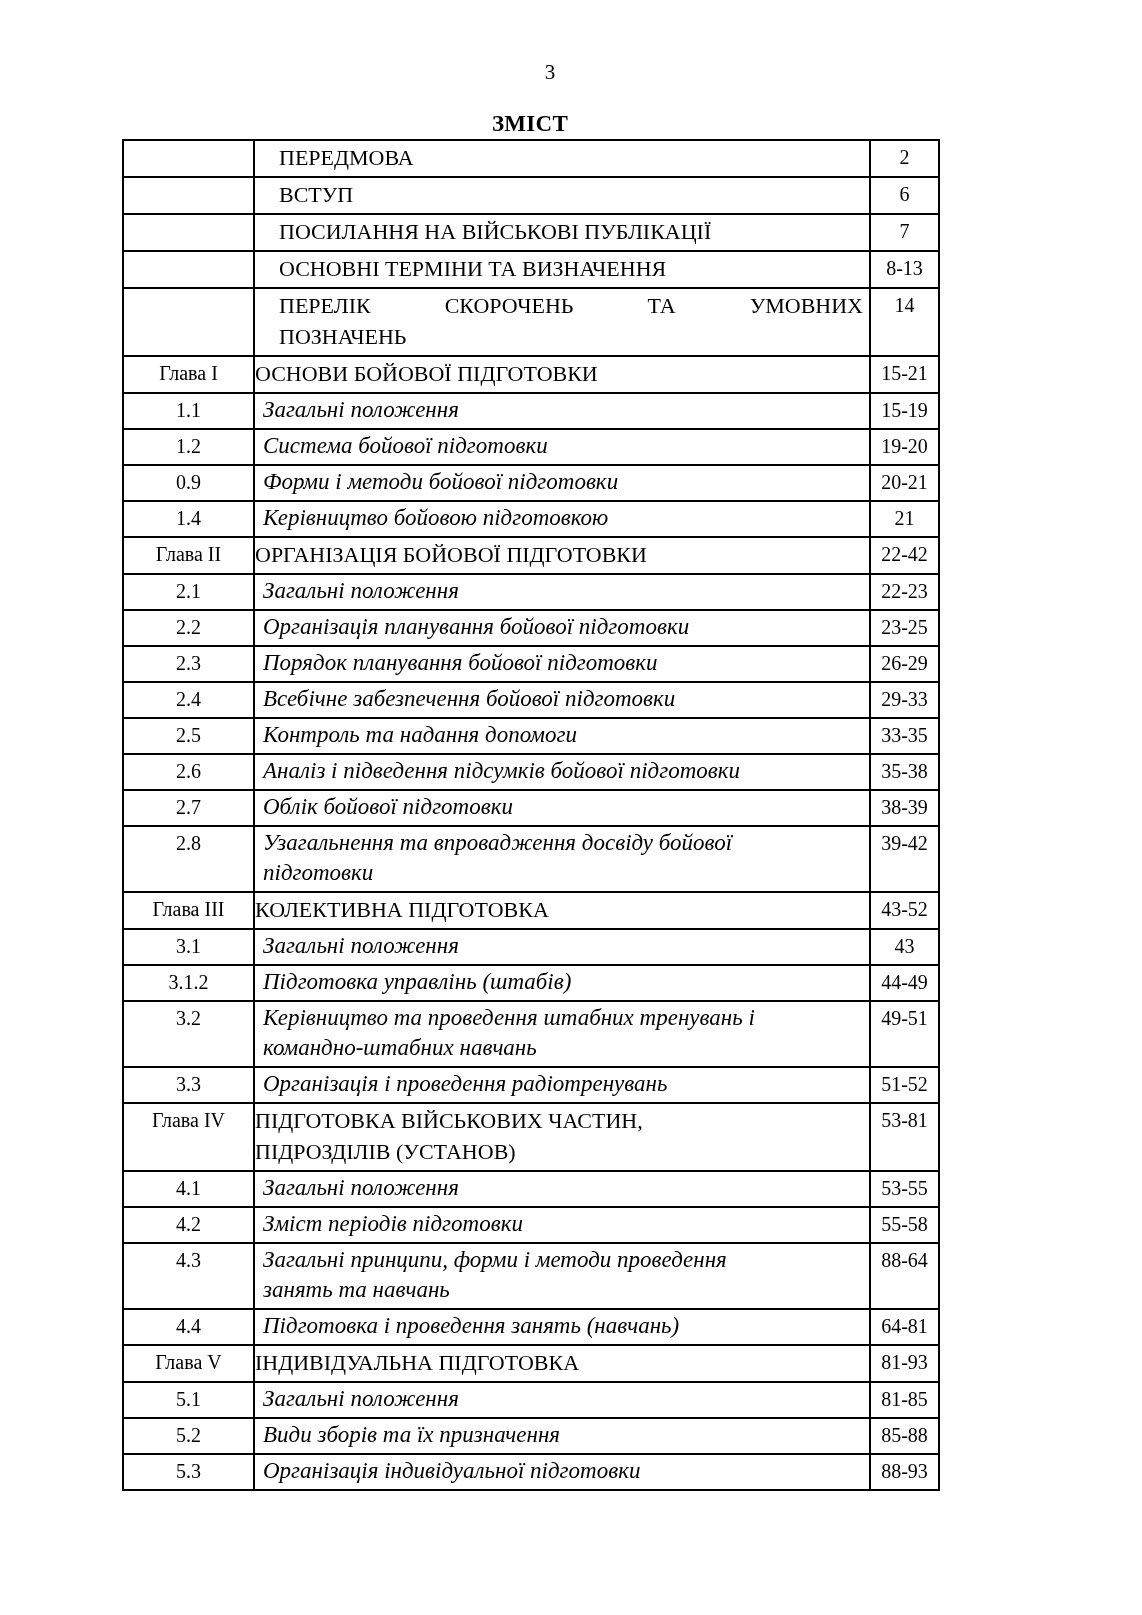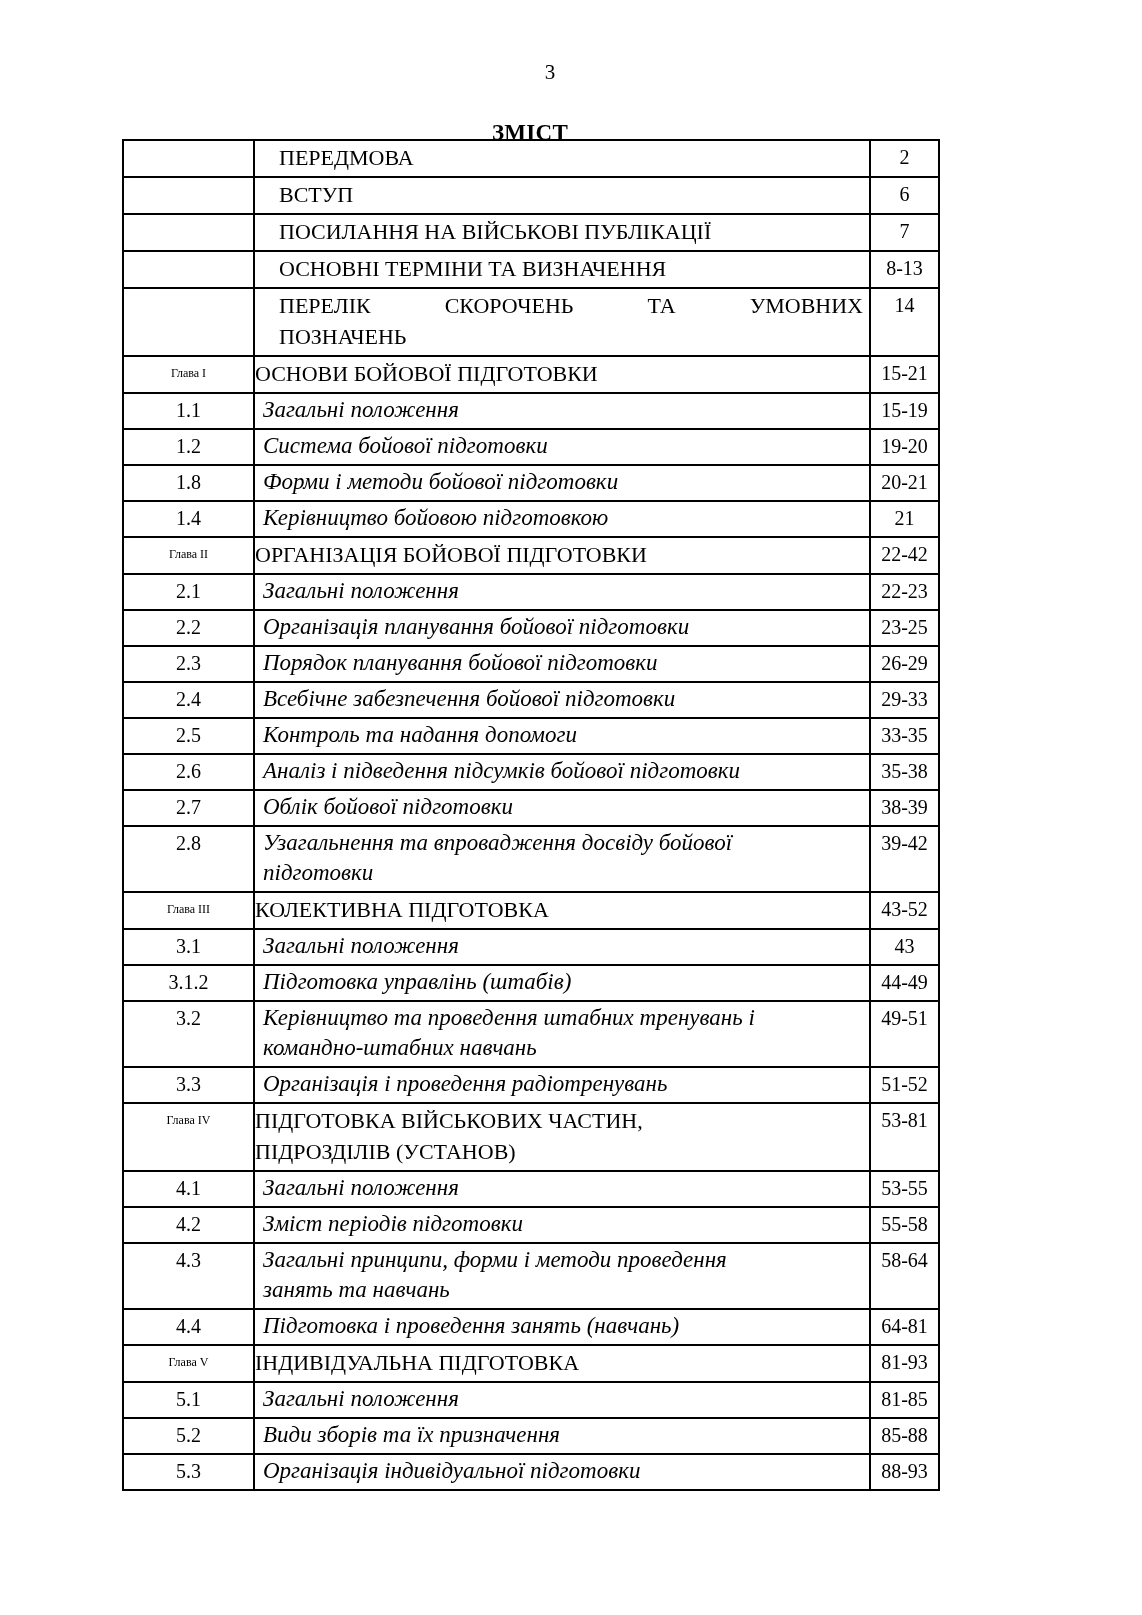--- a/index.html
+++ b/index.html
@@ -31,21 +31,21 @@
     top: 62px;
     width: 1100px;
     text-align: center;
     font-size: 21px;
     line-height: 1;
   }
 
   .doc-title {
     position: absolute;
     left: 122px;
-    top: 121px;
+    top: 112px;
     width: 816px;
     text-align: center;
     font-size: 23px;
     font-weight: bold;
     line-height: 1;
     letter-spacing: 0.3px;
   }
 
   .toc-table {
     position: absolute;
@@ -104,21 +104,21 @@
     text-align-last: justify;
   }
   tr.front .cell-title.justify .last-line {
     display: block;
     text-align: left;
     text-align-last: left;
   }
 
   
   tr.chapter .cell-num {
-    font-size: 12px;
+    font-size: 20px;
     line-height: 31px;
   }
   tr.chapter .cell-title {
     font-size: 22px;
     line-height: 31px;
     padding-left: 0;
   }
 
   
   tr.section .cell-title {
@@ -231,21 +231,21 @@
           </td>
           <td>
             <div class="cell-title"><span>Система бойової підготовки</span></div>
           </td>
           <td>
             <div class="cell-pages">19-20</div>
           </td>
         </tr>
         <tr class="section">
           <td>
-            <div class="cell-num">1.8</div>
+            <div class="cell-num">0.9</div>
           </td>
           <td>
             <div class="cell-title"><span>Форми і методи бойової підготовки</span></div>
           </td>
           <td>
             <div class="cell-pages">20-21</div>
           </td>
         </tr>
         <tr class="section">
           <td>
@@ -446,21 +446,21 @@
           </td>
         </tr>
         <tr class="section">
           <td>
             <div class="cell-num">4.3</div>
           </td>
           <td>
             <div class="cell-title"><span>Загальні принципи, форми і методи проведення</span><span class="line2">занять та навчань</span></div>
           </td>
           <td>
-            <div class="cell-pages">58-64</div>
+            <div class="cell-pages">88-64</div>
           </td>
         </tr>
         <tr class="section">
           <td>
             <div class="cell-num">4.4</div>
           </td>
           <td>
             <div class="cell-title"><span>Підготовка і проведення занять (навчань)</span></div>
           </td>
           <td>

